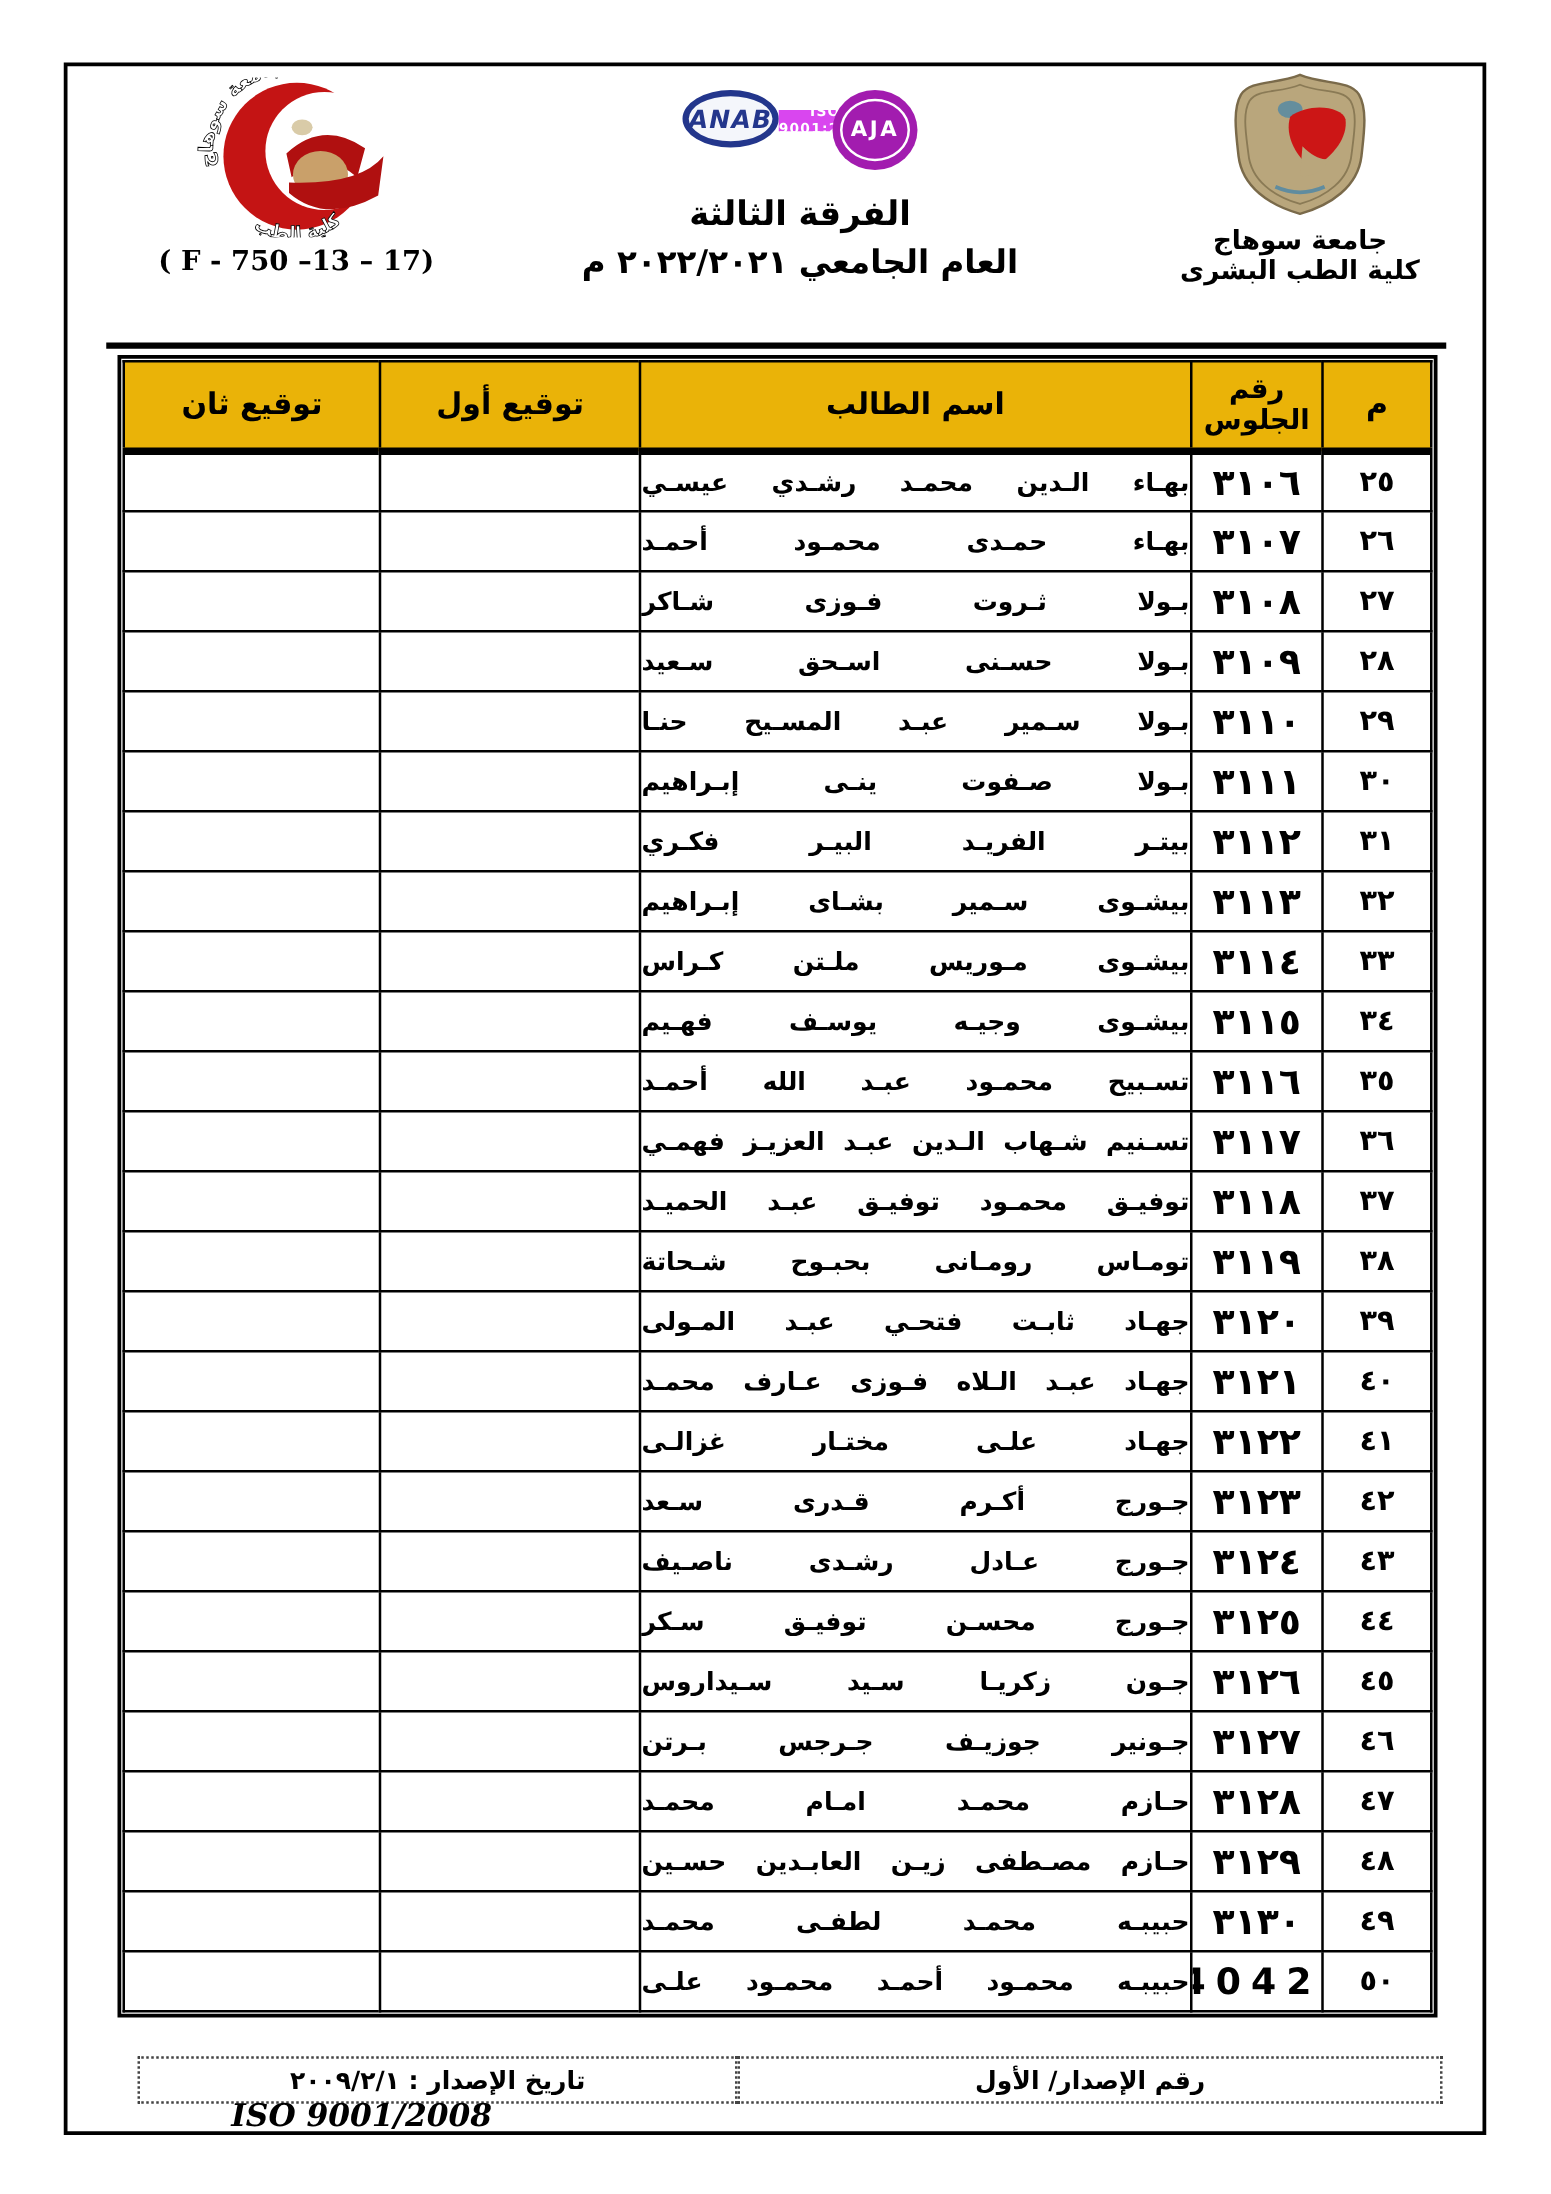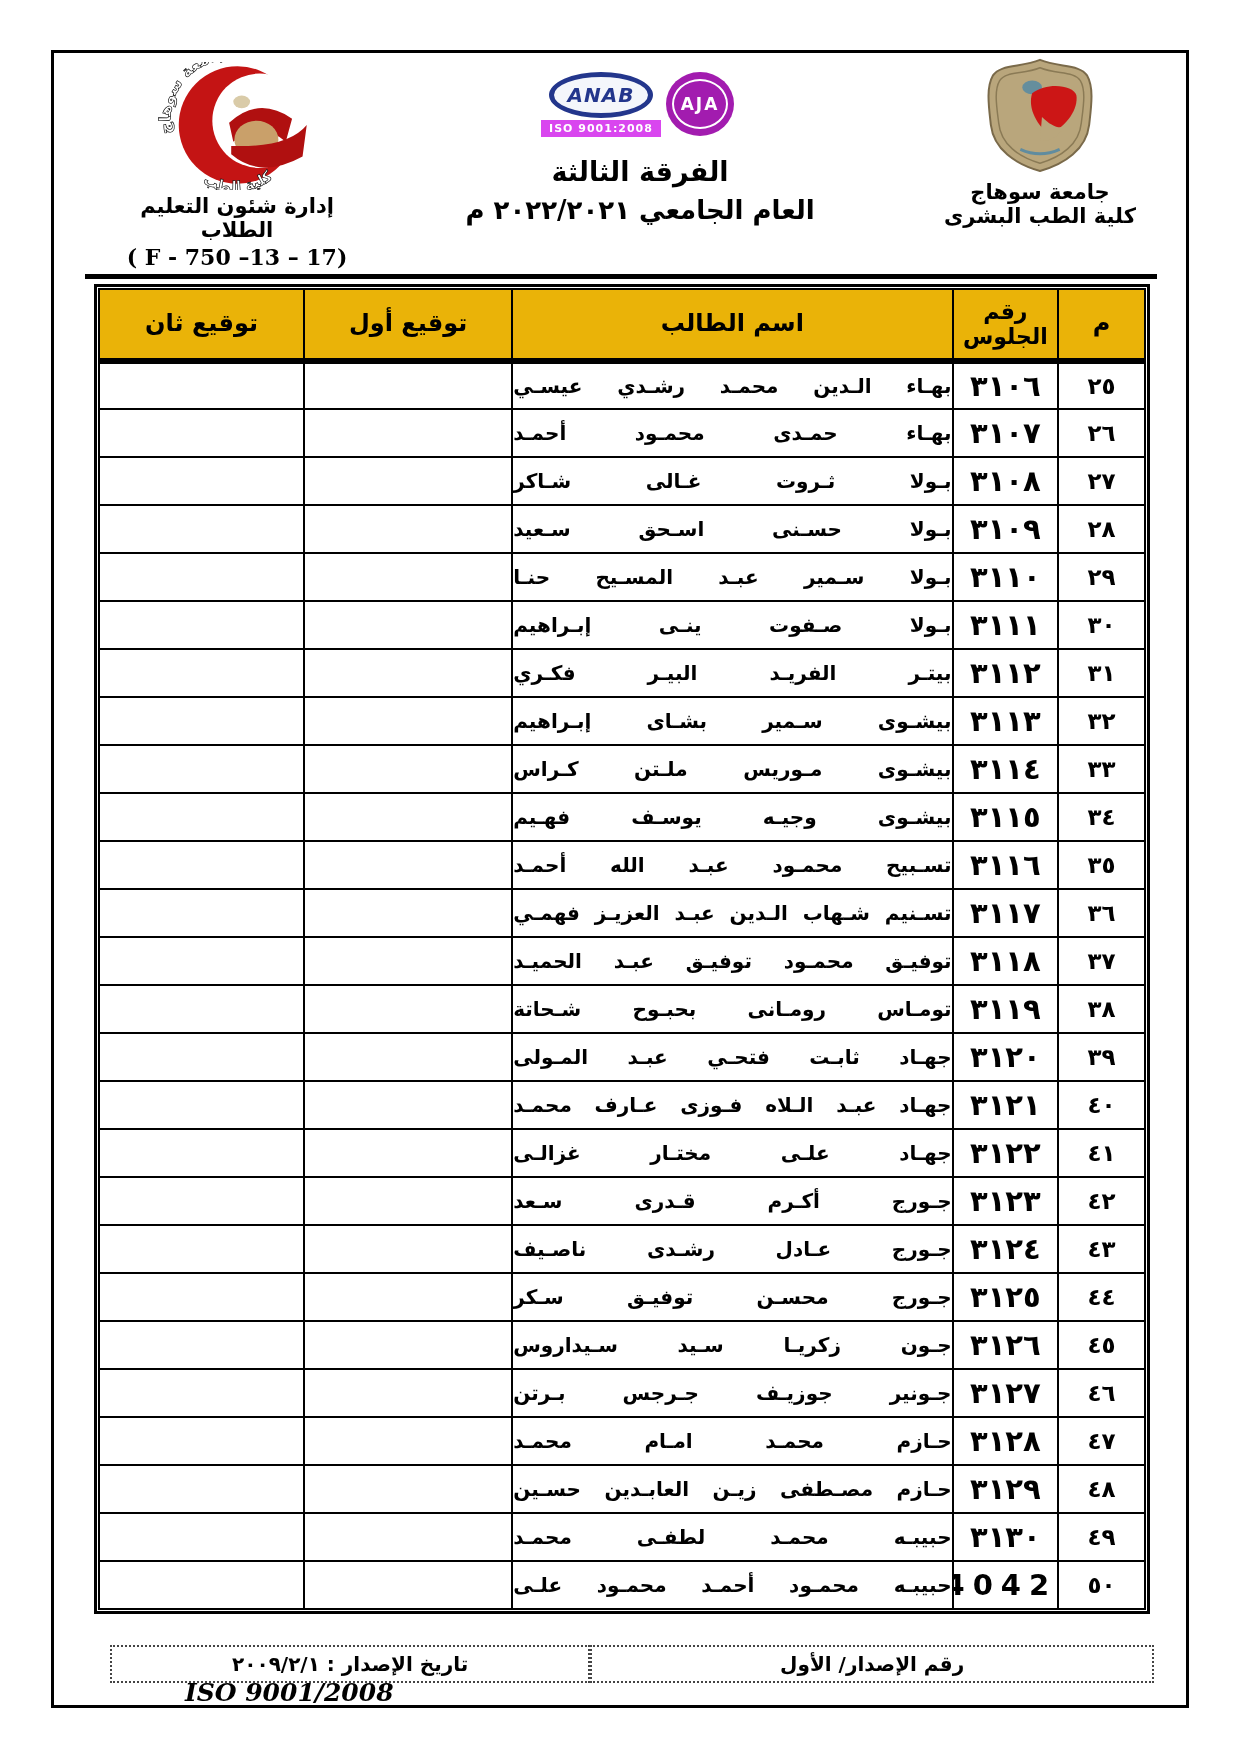--- a/index.html
+++ b/index.html
@@ -7,21 +7,21 @@
   *{box-sizing:border-box;}
   .page-frame{position:absolute;left:51px;top:50px;width:1138px;height:1658px;border:3px solid #000;background:#fff;}
 
   
   .hdr-left{position:absolute;left:112px;top:62px;width:250px;text-align:center;}
   .hdr-center{position:absolute;left:430px;top:72px;width:420px;text-align:center;}
   .hdr-right{position:absolute;left:915px;top:56px;width:250px;text-align:center;}
   .dept-line{font-weight:bold;font-size:21px;color:#000;direction:rtl;margin-top:0px;}
   .code-line{font-family:"DejaVu Serif","Liberation Serif",serif;font-weight:bold;font-size:22px;margin-top:2px;direction:ltr;}
   .logo-row{display:flex;justify-content:center;align-items:flex-start;gap:10px;height:74px;}
-  .anab{width:110px;display:flex;flex-direction:column;align-items:center;}
+  .anab{width:110px;display:flex;align-items:center;}
   .anab-oval{width:104px;height:46px;border:5px solid #23368c;border-radius:50%;display:flex;align-items:center;justify-content:center;
     font-style:italic;font-weight:bold;font-size:20px;color:#23368c;letter-spacing:1px;background:#f4f6fb;}
   .anab-bar{width:120px;height:17px;background:#d946ef;color:#fff;font-size:11px;font-weight:bold;letter-spacing:1px;
     display:flex;align-items:center;justify-content:center;margin-top:2px;}
   .aja{width:68px;height:64px;background:#a21caf;border-radius:50%;display:flex;align-items:center;justify-content:center;}
   .aja-inner{width:56px;height:50px;border:2px solid #fff;border-radius:50%;display:flex;align-items:center;justify-content:center;
     color:#fff;font-weight:bold;font-size:17px;letter-spacing:2px;}
   .title1{font-weight:bold;font-size:27px;direction:rtl;margin-top:10px;}
   .title2{font-weight:bold;font-size:26px;direction:rtl;margin-top:8px;}
   .title2 .spaced{letter-spacing:6px;}
@@ -70,21 +70,20 @@
     <ellipse cx="118" cy="74" rx="21" ry="18" fill="#c9a06a"></ellipse>
     <path d="M 94 88 Q 122 112 162 90 L 166 60 Q 148 82 94 80 Z" fill="#b01010"></path>
     <ellipse cx="104" cy="38" rx="8" ry="6" fill="#d9cba8"></ellipse>
     <text font-size="15" font-weight="bold" fill="#ffffff" stroke="#000000" stroke-width="0.6">
       <textPath href="#arcTop" startOffset="8%">جامعة سوهاج</textPath>
     </text>
     <text font-size="14" font-weight="bold" fill="#ffffff" stroke="#000000" stroke-width="0.6">
       <textPath href="#arcBot" startOffset="10%">كلية الطب</textPath>
     </text>
   </svg>
-  <div class="dept-line">إدارة شئون التعليم الطلاب</div>
   <div class="code-line">( F - 750 –13 – 17)</div>
 </div>
 
 <div class="hdr-center">
   <div class="logo-row">
     <div class="anab">
       <div class="anab-oval">ANAB</div>
       <div class="anab-bar">ISO 9001:2008</div>
     </div>
     <div class="aja">
@@ -143,21 +142,21 @@
         <tr>
           <td class="idx">٢٦</td>
           <td class="seat">٣١٠٧</td>
           <td class="name">بهـاء حمـدى محمـود أحمـد</td>
           <td class="sig"></td>
           <td class="sig"></td>
         </tr>
         <tr>
           <td class="idx">٢٧</td>
           <td class="seat">٣١٠٨</td>
-          <td class="name">بـولا ثـروت غـالى شـاكر</td>
+          <td class="name">بـولا ثـروت فـوزى شـاكر</td>
           <td class="sig"></td>
           <td class="sig"></td>
         </tr>
         <tr>
           <td class="idx">٢٨</td>
           <td class="seat">٣١٠٩</td>
           <td class="name">بـولا حسـنى اسـحق سـعيد</td>
           <td class="sig"></td>
           <td class="sig"></td>
         </tr>

